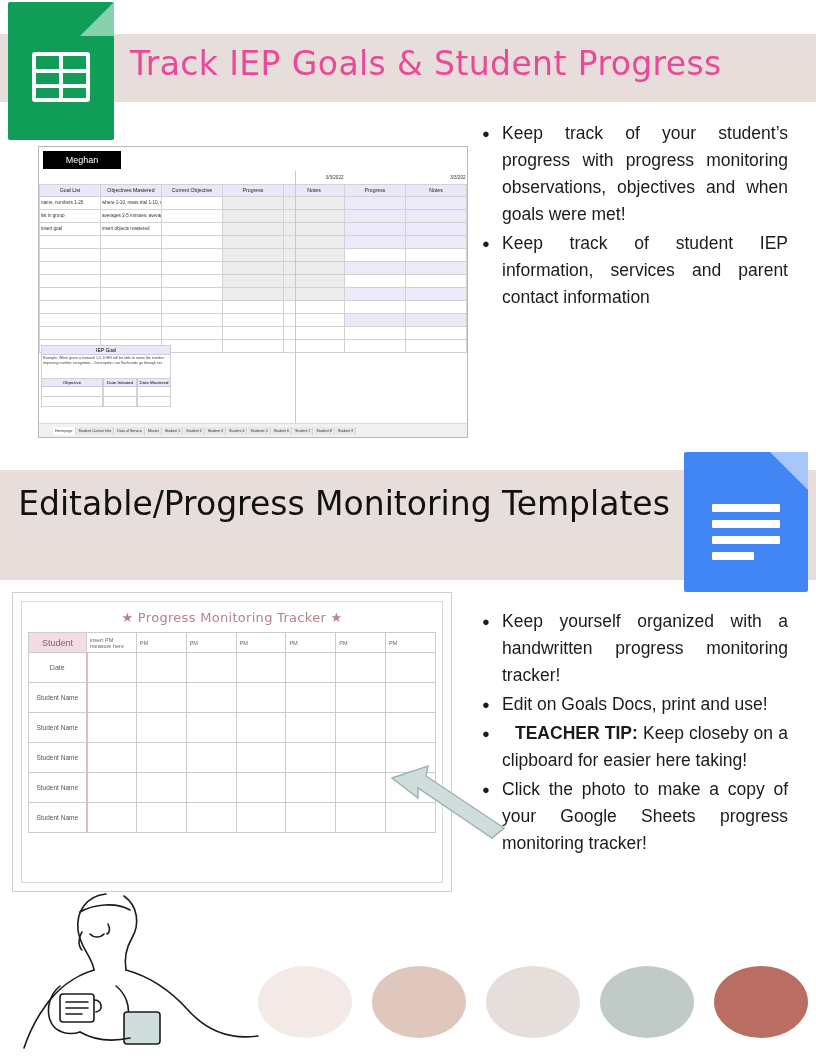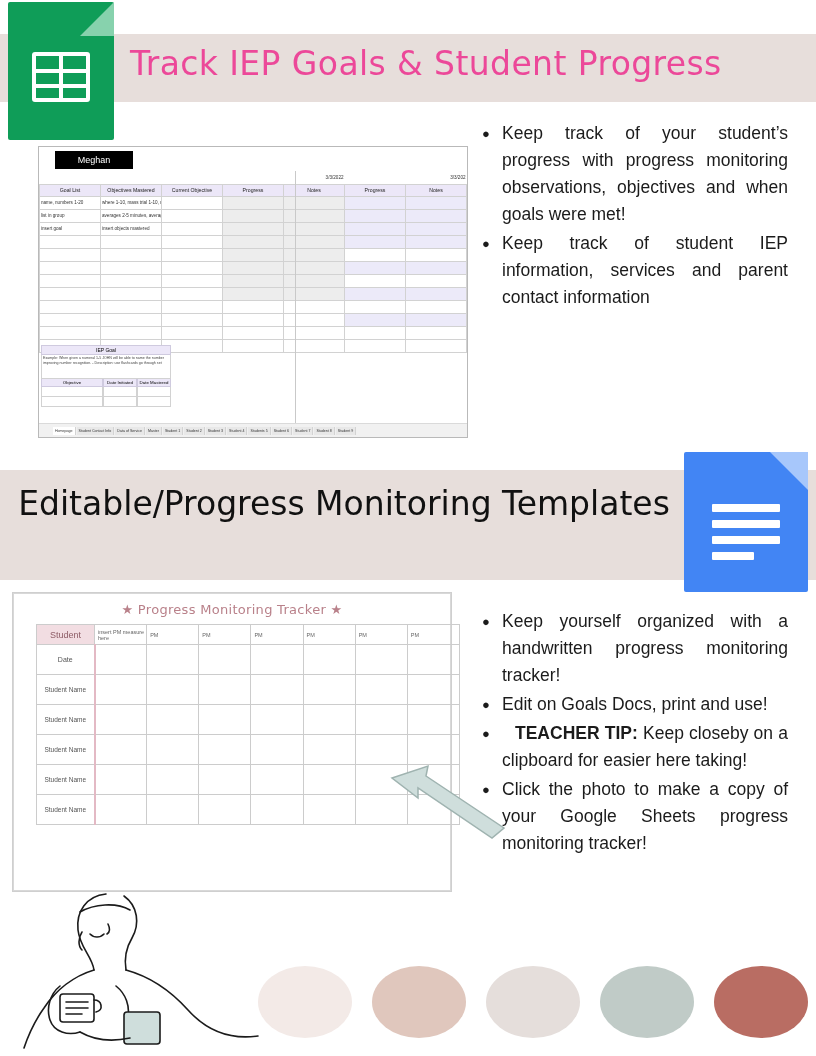--- a/index.html
+++ b/index.html
@@ -169,21 +169,21 @@
     top: 146px;
     width: 430px;
     height: 292px;
     background: #ffffff;
     border: 1px solid #b9b9b9;
     overflow: hidden;
     font-family: "Liberation Sans", sans-serif;
   }
   .sheet .namebox {
     position: absolute;
-    left: 16px;
+    left: 4px;
     top: 4px;
     width: 78px;
     height: 18px;
     background: #000;
     color: #fff;
     font-size: 9px;
     display: flex;
     align-items: center;
     justify-content: center;
   }
@@ -297,41 +297,41 @@
 
   
   .tracker {
     position: absolute;
     left: 12px;
     top: 592px;
     width: 440px;
     height: 300px;
     background: #fdfdfd;
     border: 1px solid #cfcfcf;
+    padding: 8px;
   }
   .tracker .inner {
     width: 100%;
     height: 100%;
     border: 1px solid #d8d8d8;
     background: #fff;
     padding: 6px 6px 0 6px;
   }
   .tracker .ttl {
     text-align: center;
     font-size: 13px;
     color: #b9818a;
     font-family: "DejaVu Sans", sans-serif;
     margin: 2px 0 7px 0;
     letter-spacing: 0.3px;
   }
   .tracker table {
     border-collapse: collapse;
     width: 100%;
     table-layout: fixed;
-    margin-left: 16px;
   }
   .tracker th, .tracker td {
     border: 1px solid #cccccc;
     font-size: 6.5px;
     color: #4a4a4a;
     height: 30px;
     text-align: center;
     font-weight: normal;
   }
   .tracker th.student {

